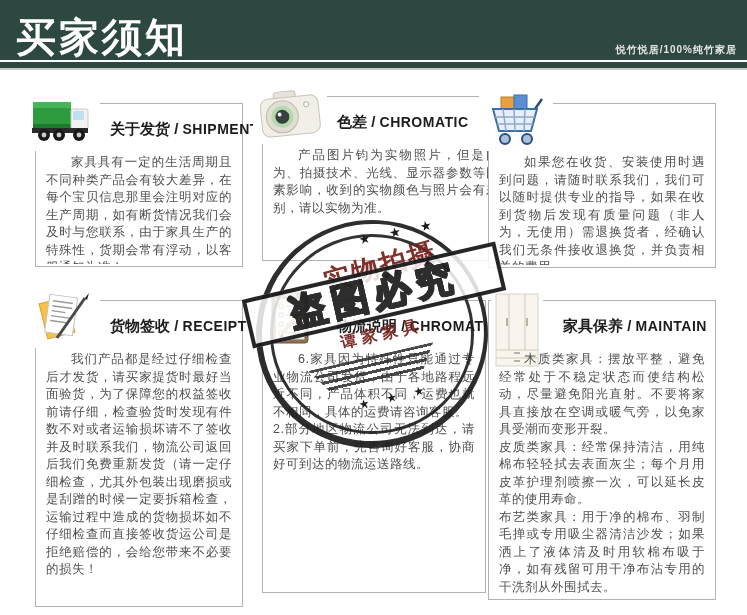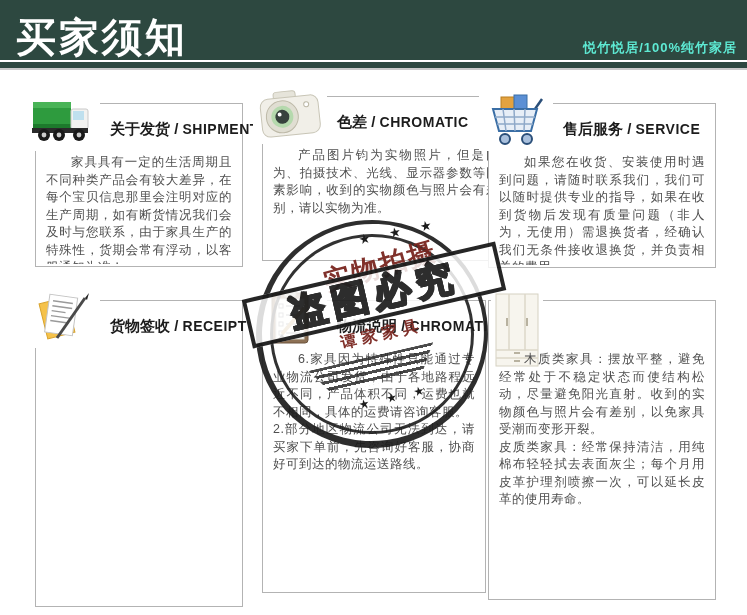--- a/index.html
+++ b/index.html
@@ -16,21 +16,21 @@
   }
   .header .white-stripe {
     position:absolute; left:0; bottom:6px; width:100%; height:2px; background:#ffffff;
   }
   .header-title {
     position:absolute; left:16px; top:10px;
     color:#ffffff; font-size:40px; font-weight:bold; letter-spacing:3px;
   }
   .header-tagline {
     position:absolute; right:10px; bottom:11px;
-    color:#5eead4; font-size:13px; font-weight:bold; letter-spacing:1px;
+    color:#e5e5e5; font-size:10px; font-weight:bold; letter-spacing:1px;
   }
   
   .panel {
     position:absolute; background:#ffffff;
     border:1px solid #b3b3b3;
   }
   .icon-box {
     position:absolute; top:-15px; left:-10px; width:74px; height:62px;
     background:#ffffff; display:flex; align-items:center; justify-content:center;
   }
@@ -153,41 +153,43 @@
       <svg width="62" height="54" viewBox="0 0 62 54">
         <rect x="16" y="4" width="14" height="12" fill="#e3a23f" stroke="#b97f22"></rect>
         <rect x="29" y="2" width="13" height="14" fill="#5b8fd4" stroke="#3a6ea5"></rect>
         <path d="M50,16 L57,6" stroke="#2b4f79" stroke-width="2.5" fill="none"></path>
         <polygon points="8,16 52,16 46,38 14,38" fill="#e7eef7" stroke="#3a6ea5" stroke-width="2"></polygon>
         <path d="M18,16 L21,38 M29,16 L30,38 M40,16 L39,38 M10,24 L50,24 M12,31 L48,31" stroke="#8fa9c9" stroke-width="1.5"></path>
         <circle cx="20" cy="46" r="5" fill="#a9c0dd" stroke="#2b4f79" stroke-width="2"></circle>
         <circle cx="42" cy="46" r="5" fill="#a9c0dd" stroke="#2b4f79" stroke-width="2"></circle>
       </svg>
     </div>
-    <h2 class="ptitle"><span>售后服务</span> / <span class="en">SERVICE</span></h2>
     <div class="pbody">
       <p class="indent">如果您在收货、安装使用时遇到问题，请随时联系我们，我们可以随时提供专业的指导，如果在收到货物后发现有质量问题（非人为，无使用）需退换货者，经确认我们无条件接收退换货，并负责相关的费用。</p>
     </div>
   </section>
 
   <section class="panel" style="left:35px;top:300px;width:208px;height:307px">
     <div class="icon-box">
       <svg width="64" height="54" viewBox="0 0 64 54">
         <g transform="rotate(-14 26 28)">
           <rect x="12" y="10" width="28" height="36" fill="#f5c24b" stroke="#d8a32e"></rect>
         </g>
         <g transform="rotate(8 30 26)">
           <rect x="16" y="6" width="28" height="38" fill="#ffffff" stroke="#c4c4c4"></rect>
           <path d="M20,12 h20 M20,17 h20 M20,22 h14 M20,27 h20 M20,32 h18" stroke="#9a9a9a" stroke-width="1.4"></path>
         </g>
         <path d="M26,48 L54,8" stroke="#4a4a4a" stroke-width="3"></path>
         <path d="M54,8 L58,3 L56,10 Z" fill="#222222"></path>
       </svg>
     </div>
     <h2 class="ptitle"><span>货物签收</span> / <span class="en">RECEIPT</span></h2>
+    <div class="pbody">
+      <p class="indent">我们产品都是经过仔细检查后才发货，请买家提货时最好当面验货，为了保障您的权益签收前请仔细，检查验货时发现有件数不对或者运输损坏请不了签收并及时联系我们，物流公司返回后我们免费重新发货（请一定仔细检查，尤其外包装出现磨损或是刮蹭的时候一定要拆箱检查，运输过程中造成的货物损坏如不仔细检查而直接签收货运公司是拒绝赔偿的，会给您带来不必要的损失！</p>
+    </div>
   </section>
 
   <section class="panel" style="left:262px;top:300px;width:224px;height:293px">
     <div class="icon-box">
       <svg width="56" height="58" viewBox="0 0 56 58">
         <rect x="10" y="5" width="36" height="50" rx="3" fill="#8d7155" stroke="#6c543e"></rect>
         <rect x="14" y="11" width="28" height="40" fill="#fdfdfb" stroke="#d8d4c8"></rect>
         <rect x="22" y="2" width="12" height="7" rx="2" fill="#c6bfb0" stroke="#9a937f"></rect>
         <rect x="17" y="16" width="4" height="4" fill="none" stroke="#8a8a8a"></rect>
         <rect x="17" y="25" width="4" height="4" fill="none" stroke="#8a8a8a"></rect>
@@ -210,23 +212,25 @@
       <svg width="46" height="78" viewBox="0 0 46 78">
         <rect x="2" y="2" width="42" height="72" fill="#f7f5ee" stroke="#d5d1c2"></rect>
         <path d="M15,2 V58 M31,2 V58" stroke="#ddd8c9" stroke-width="1.5"></path>
         <path d="M2,58 H44 M2,66 H44" stroke="#ddd8c9" stroke-width="1.5"></path>
         <rect x="12" y="26" width="2" height="8" fill="#b8b2a0"></rect>
         <rect x="32" y="26" width="2" height="8" fill="#b8b2a0"></rect>
         <rect x="20" y="60" width="6" height="2" fill="#b8b2a0"></rect>
         <rect x="20" y="68" width="6" height="2" fill="#b8b2a0"></rect>
       </svg>
     </div>
-    <div class="pbody">
-      <p class="indent">木质类家具：摆放平整，避免经常处于不稳定状态而使结构松动，尽量避免阳光直射。收到的实物颜色与照片会有差别，以免家具受潮而变形开裂。</p>
+    <h2 class="ptitle"><span>家具保养</span> / <span class="en">MAINTAIN</span></h2>
+    <div class="pbody">
+      <p class="indent">木质类家具：摆放平整，避免经常处于不稳定状态而使结构松动，尽量避免阳光直射。不要将家具直接放在空调或暖气旁，以免家具受潮而变形开裂。</p>
       <p>皮质类家具：经常保持清洁，用纯棉布轻轻拭去表面灰尘；每个月用皮革护理剂喷擦一次，可以延长皮革的使用寿命。</p>
+      <p>布艺类家具：用于净的棉布、羽制毛掸或专用吸尘器清洁沙发；如果洒上了液体清及时用软棉布吸于净，如有残留可用干净布沾专用的干洗剂从外围拭去。</p>
     </div>
   </section>
 
   <div class="stamp">
     <div class="stamp-circle outer"></div>
     <div class="stamp-circle inner"></div>
     <div class="stamp-stars-top">★ ★ ★</div>
     <div class="stamp-top-text">实物拍摄</div>
     <div class="stamp-banner">
       <span>盗图必究</span>

